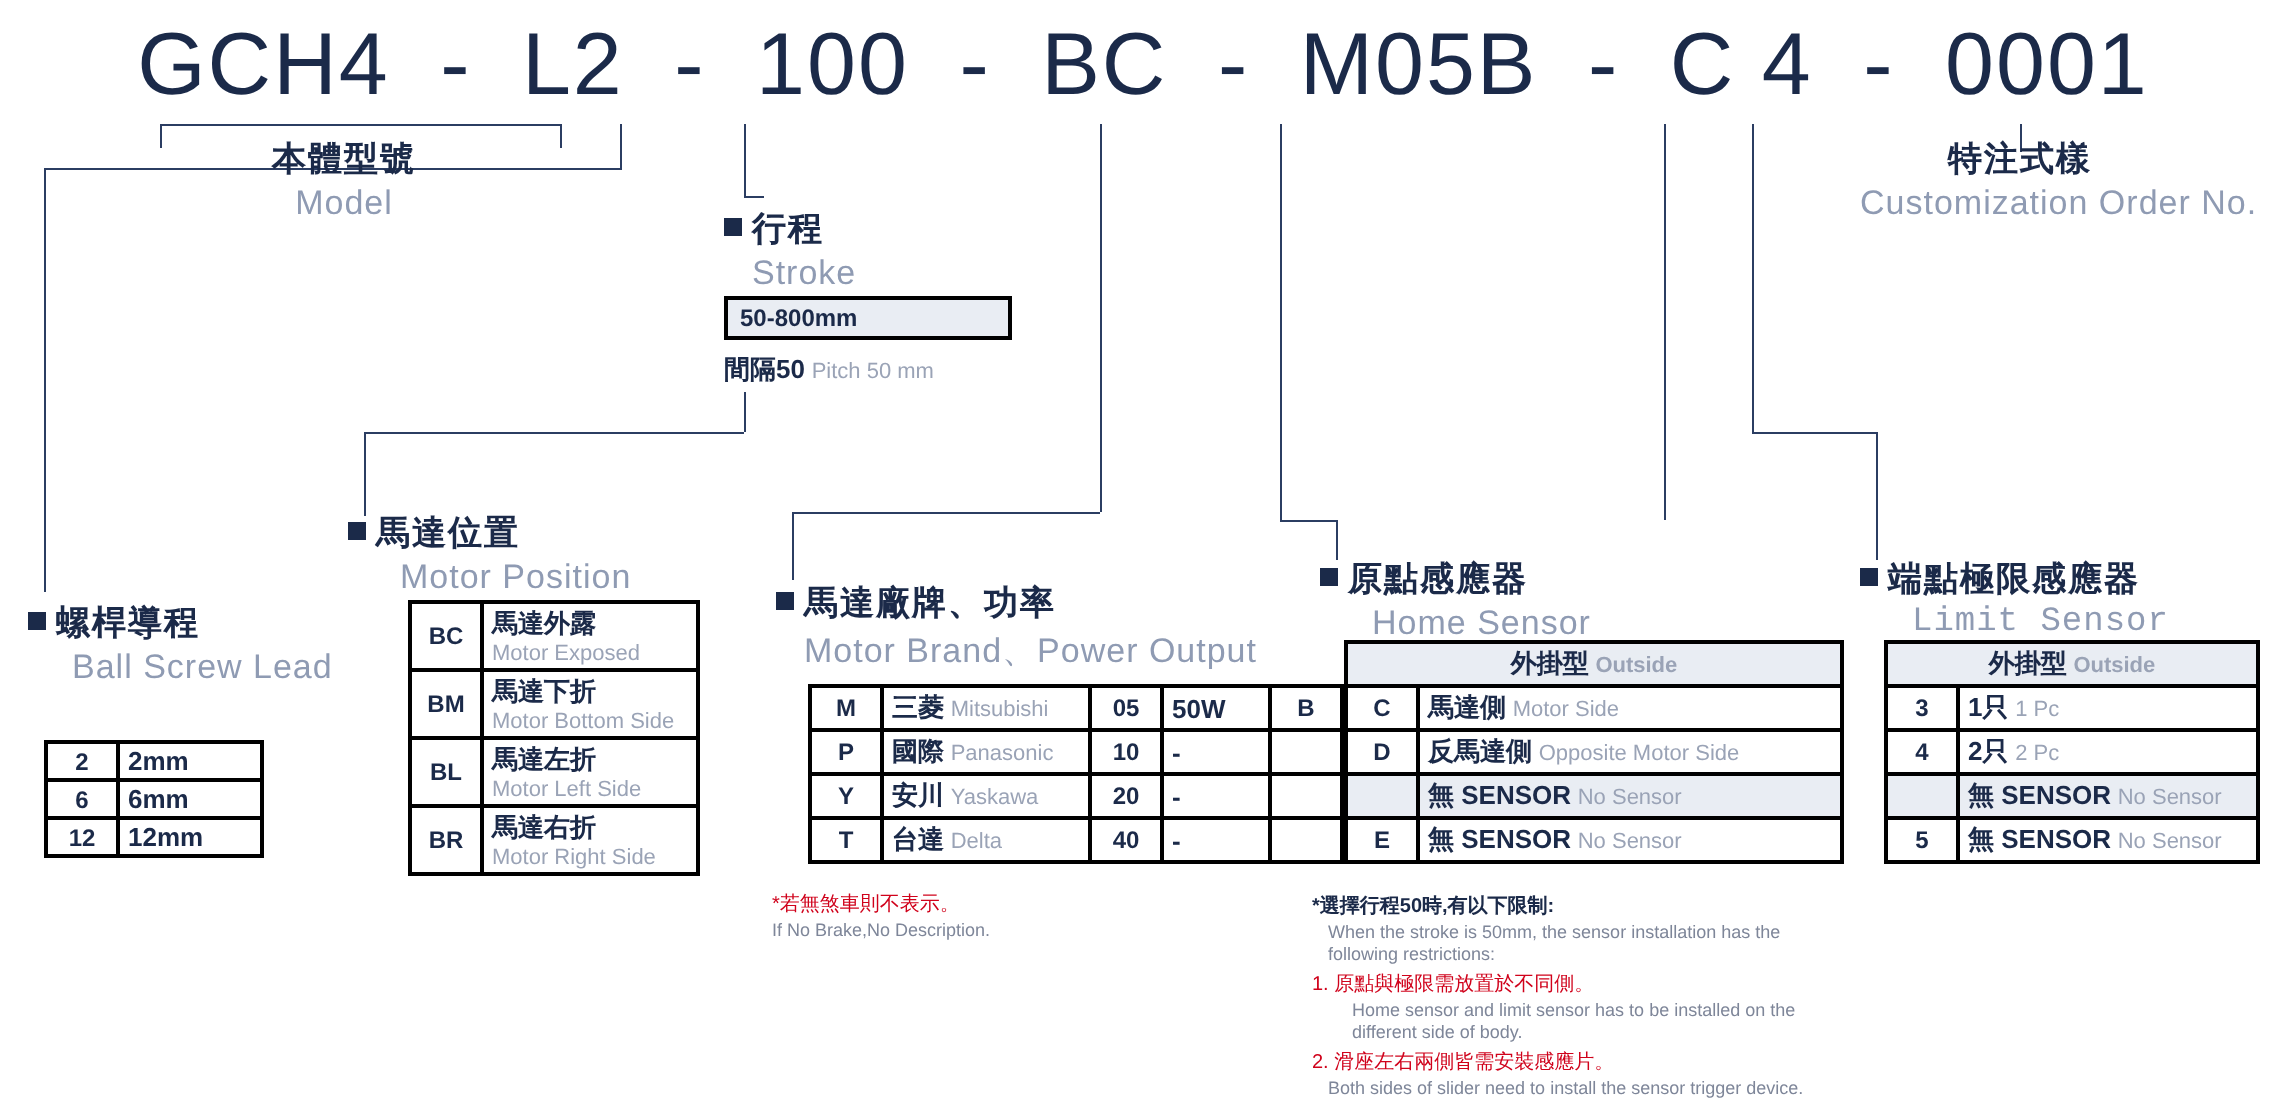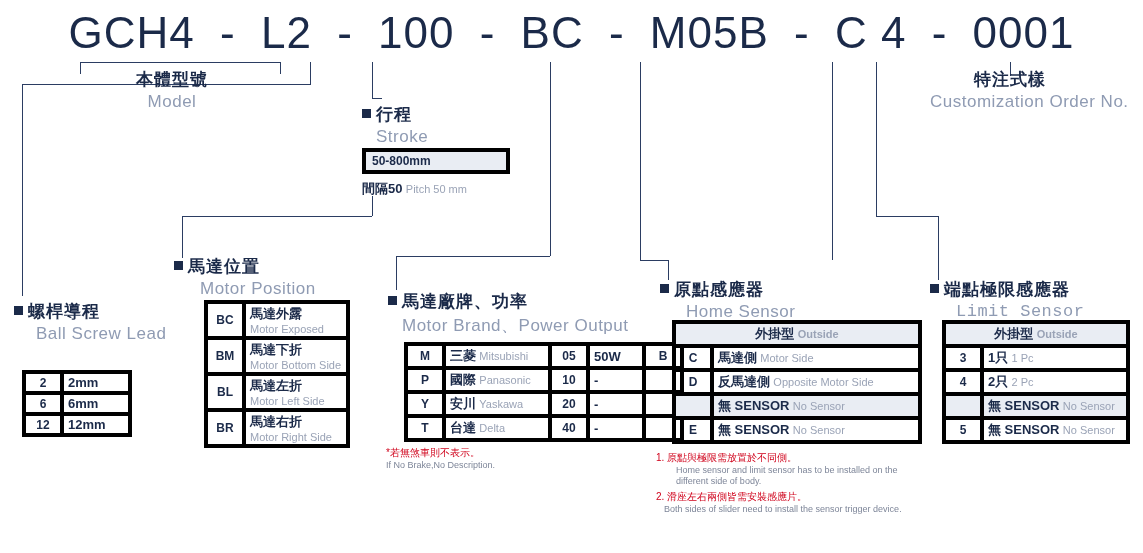--- a/index.html
+++ b/index.html
@@ -27,21 +27,21 @@
 
   
   .head{position:absolute;white-space:nowrap;}
   .head .cn{font-size:17px;font-weight:bold;color:#1b2a49;letter-spacing:1px;}
   .head .en{font-size:17px;color:#8f9bb3;letter-spacing:.5px;margin-top:1px;}
   .head.center{text-align:center;}
   .sq{display:inline-block;width:9px;height:9px;background:#1b2a49;margin-right:5px;vertical-align:2px;}
 
   
   table.tb{border-collapse:collapse;font-size:12px;}
-  table.tb td{border:4px solid #000000;padding:1px 4px;vertical-align:middle;color:#1b2a49;}
+  table.tb td{border:2px solid #000000;padding:1px 4px;vertical-align:middle;color:#1b2a49;}
   .cn-b{font-weight:bold;font-size:13px;color:#1b2a49;}
   .en-g{color:#9aa3b6;font-size:11px;}
   .hdrow td{background:#e9edf3;text-align:center;font-weight:bold;}
   .norow td{background:#e9edf3;}
   .codecell{text-align:center;font-weight:bold;width:26px;}
 
   
   .note{position:absolute;font-size:9px;line-height:1.25;white-space:nowrap;}
   .note .r{color:#d0021b;}
   .note .g{color:#7e8699;}
@@ -277,20 +277,24 @@
       <td class="codecell">E</td>
       <td>
         <span class="cn-b">無 SENSOR</span>
         <span class="en-g">No Sensor</span>
       </td>
     </tr>
   </tbody>
     </table>
 
   <div class="note" style="left:656px;top:448px;">
+    <div>
+      <div class="b" style="font-size:10px;font-weight:bold;">*選擇行程50時,有以下限制:</div>
+      <div class="g" style="white-space:normal;width:250px;margin-left:8px;">When the stroke is 50mm, the sensor installation has the following restrictions:</div>
+    </div>
     <div style="margin-top:4px;">
       <div class="r" style="font-size:10px;">1. 原點與極限需放置於不同側。</div>
       <div class="g" style="white-space:normal;width:250px;margin-left:20px;">Home sensor and limit sensor has to be installed on the different side of body.</div>
     </div>
     <div style="margin-top:4px;">
       <div class="r" style="font-size:10px;">2. 滑座左右兩側皆需安裝感應片。</div>
       <div class="g" style="white-space:normal;width:260px;margin-left:8px;">Both sides of slider need to install the sensor trigger device.</div>
     </div>
   </div>
 

